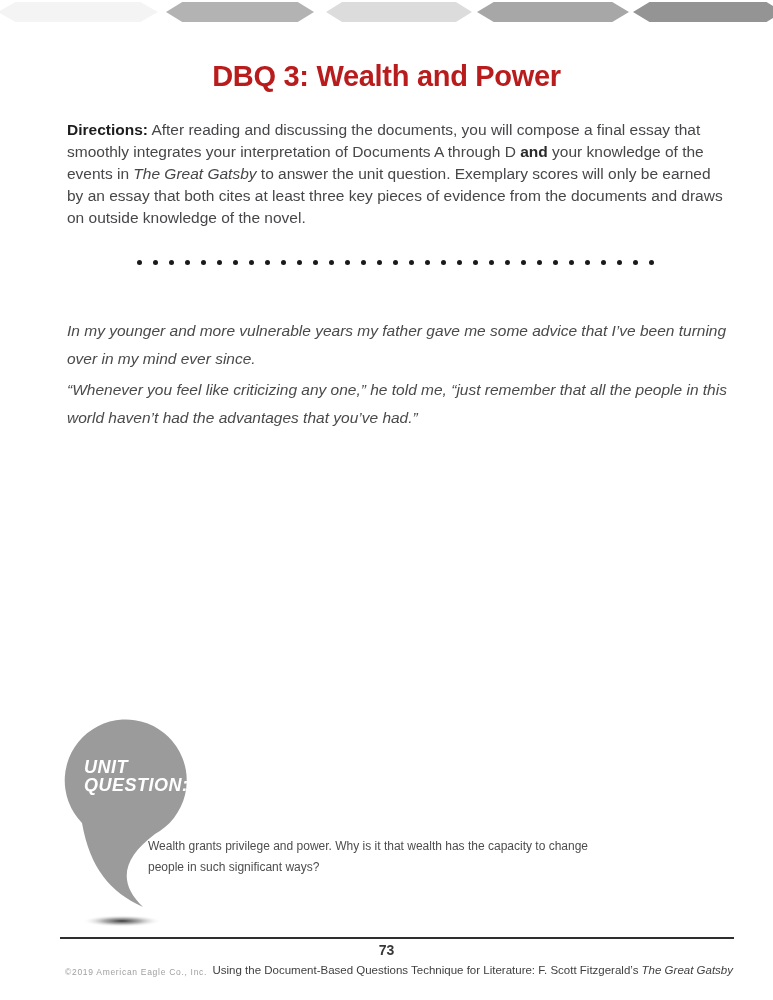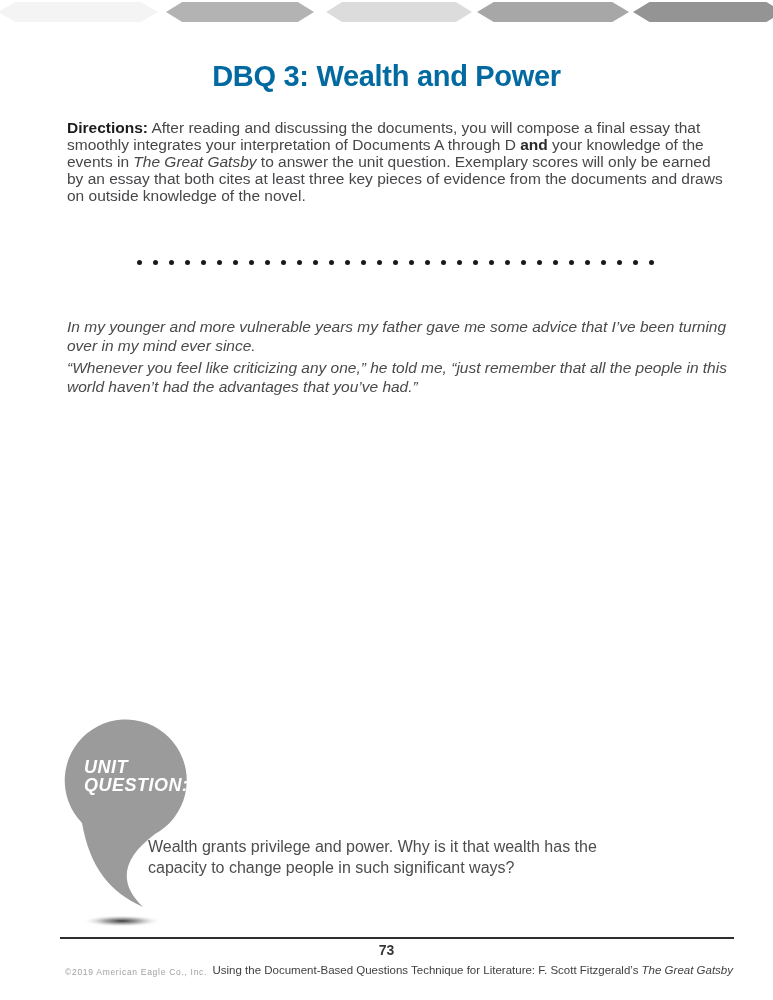--- a/index.html
+++ b/index.html
@@ -19,52 +19,52 @@
   .t1{left:-2px;width:160px;}
   .t2{left:166px;width:148px;}
   .t3{left:326px;width:146px;}
   .t4{left:477px;width:152px;}
   .t5{left:633px;width:150px;}
 
   .title{
     position:absolute;top:41px;left:0;width:773px;
     text-align:center;
     font-size:29px;font-weight:800;letter-spacing:-0.3px;
-    color:#0369a1;
+    color:#b91c1c;
   }
   .directions{
     position:absolute;left:67px;top:103px;width:659px;
-    font-size:15.5px;line-height:17px;color:#47474a;
+    font-size:15.5px;line-height:22px;color:#47474a;
   }
   .directions .lbl{font-weight:bold;color:#1d1d1d;}
   .directions .bold{font-weight:bold;color:#2a2a2a;}
   .directions .book{font-style:italic;}
 
   .dots{
     position:absolute;left:137px;top:260px;
     display:flex;gap:11px;align-items:center;
   }
   .dots .dot{
     width:5px;height:5px;border-radius:50%;
     background:#1a1a1a;flex:0 0 auto;
   }
 
   .quotes{
     position:absolute;left:67px;top:317px;width:660px;
-    font-size:15.5px;line-height:19px;font-style:italic;color:#4a4a4a;
+    font-size:15.5px;line-height:28px;font-style:italic;color:#4a4a4a;
   }
   .quotes p{margin:0;}
   .quotes p + p{margin-top:3px;}
 
   .bubble-wrap{position:absolute;left:55px;top:710px;width:160px;height:218px;font-style:italic;}
   .bubble-wrap svg{display:block;}
 
   .uq-text{
     position:absolute;left:148px;top:836px;width:452px;
-    font-size:16px;line-height:21px;color:#4d4d4d;
+    font-size:12px;line-height:21px;color:#4d4d4d;
   }
 
   .footer-rule{
     position:absolute;left:60px;top:937px;width:674px;height:2px;
     background:#2e2e2e;
   }
   .page-number{
     position:absolute;left:0;top:942px;width:773px;text-align:center;
     font-size:14px;font-weight:bold;color:#383838;
   }

